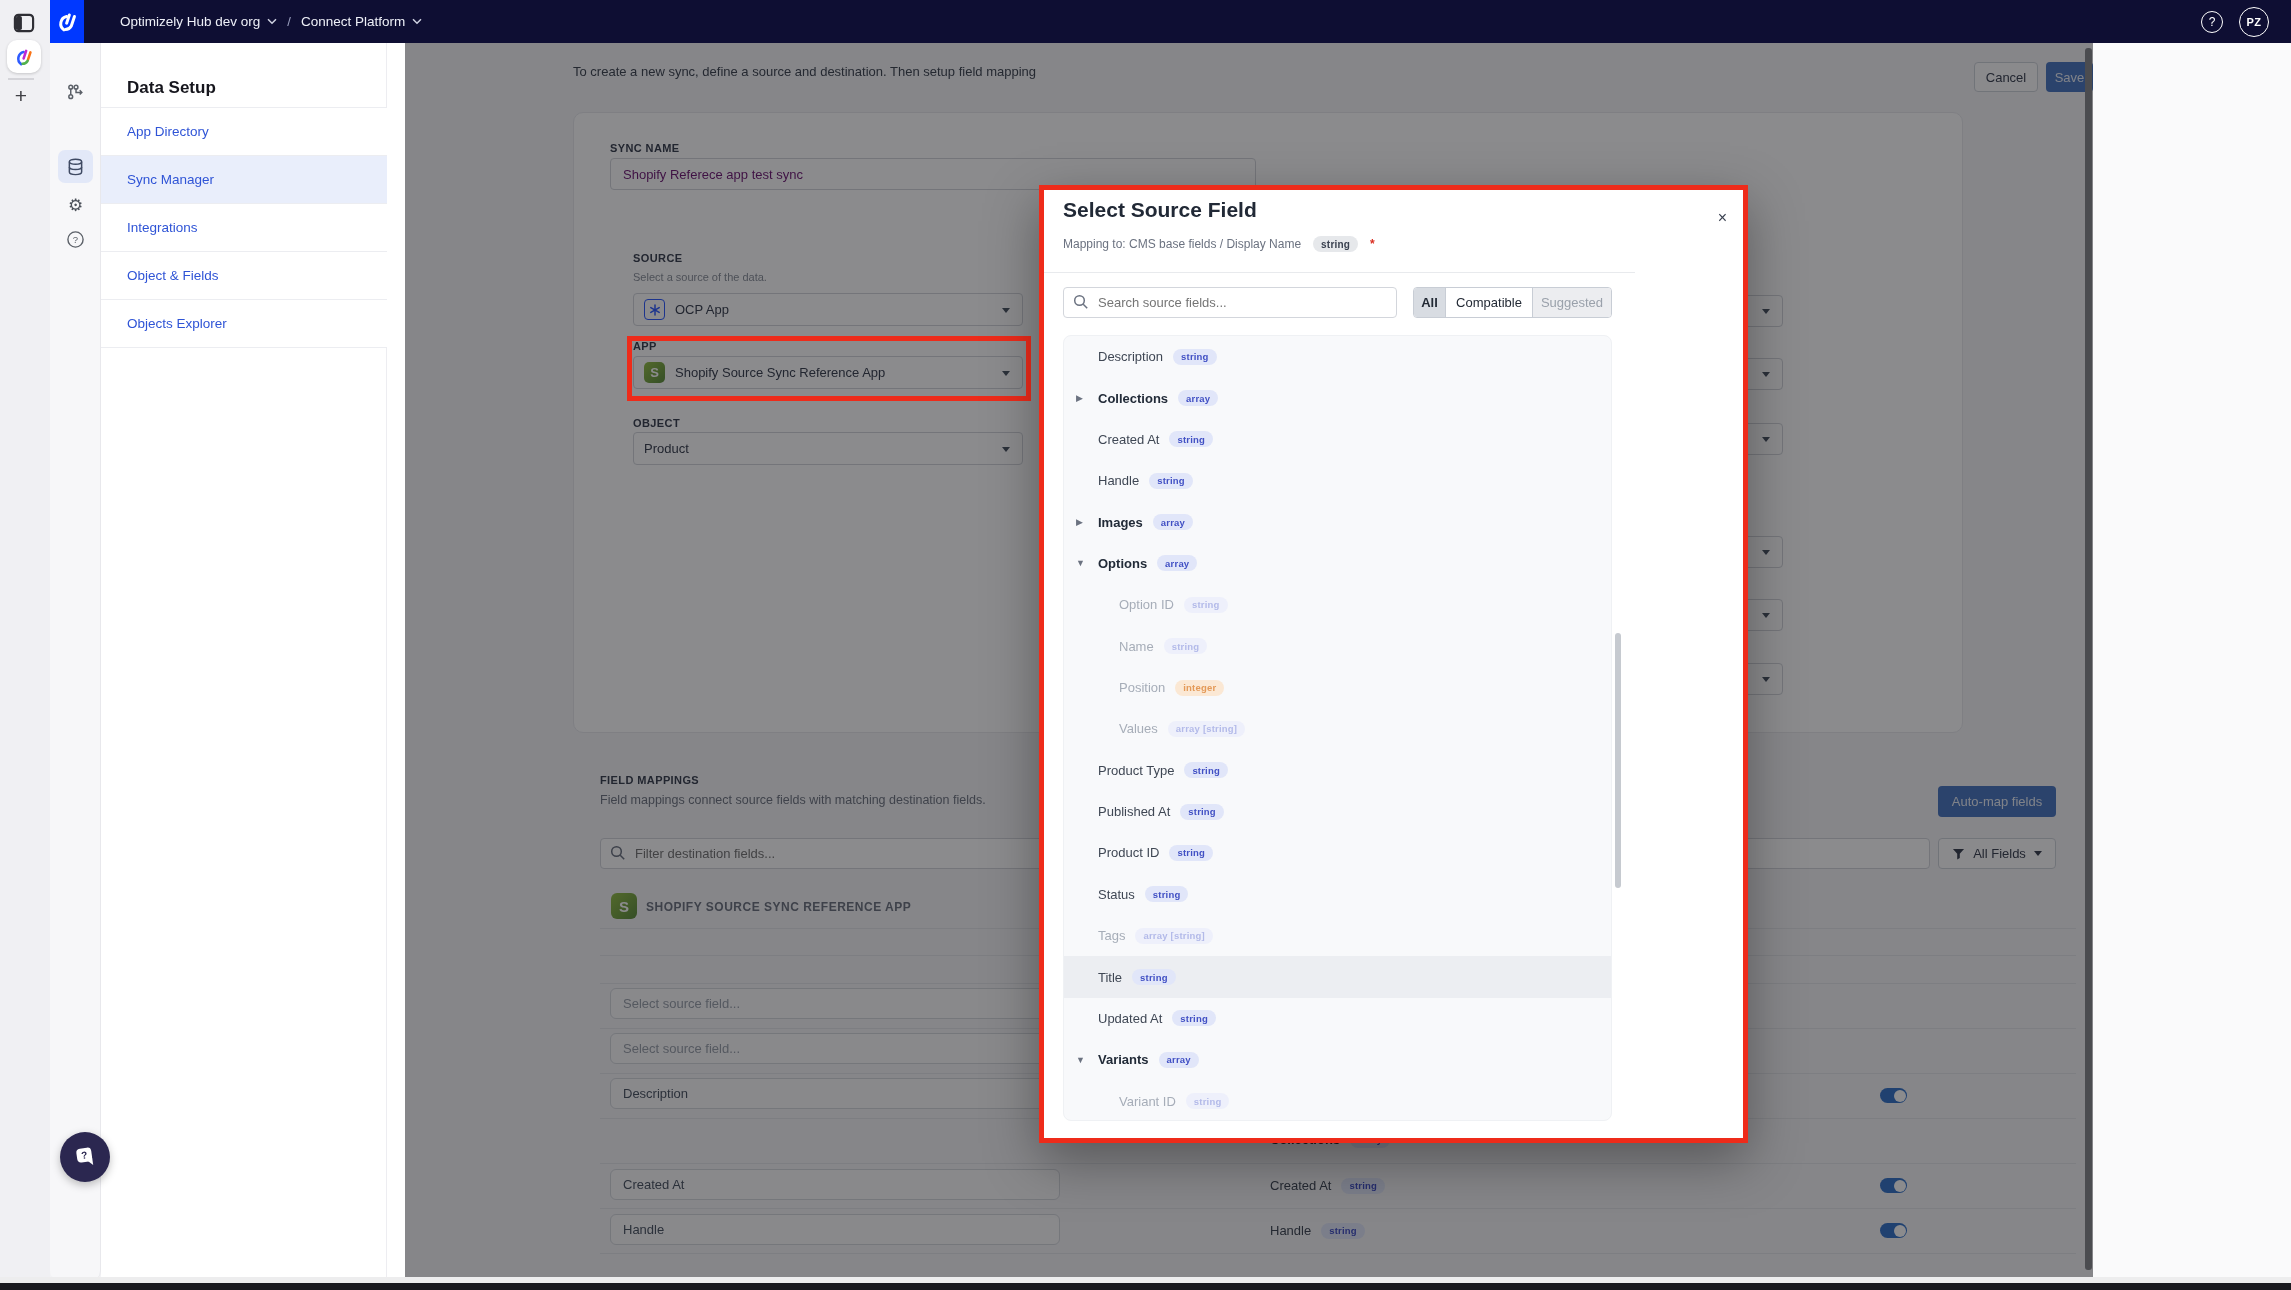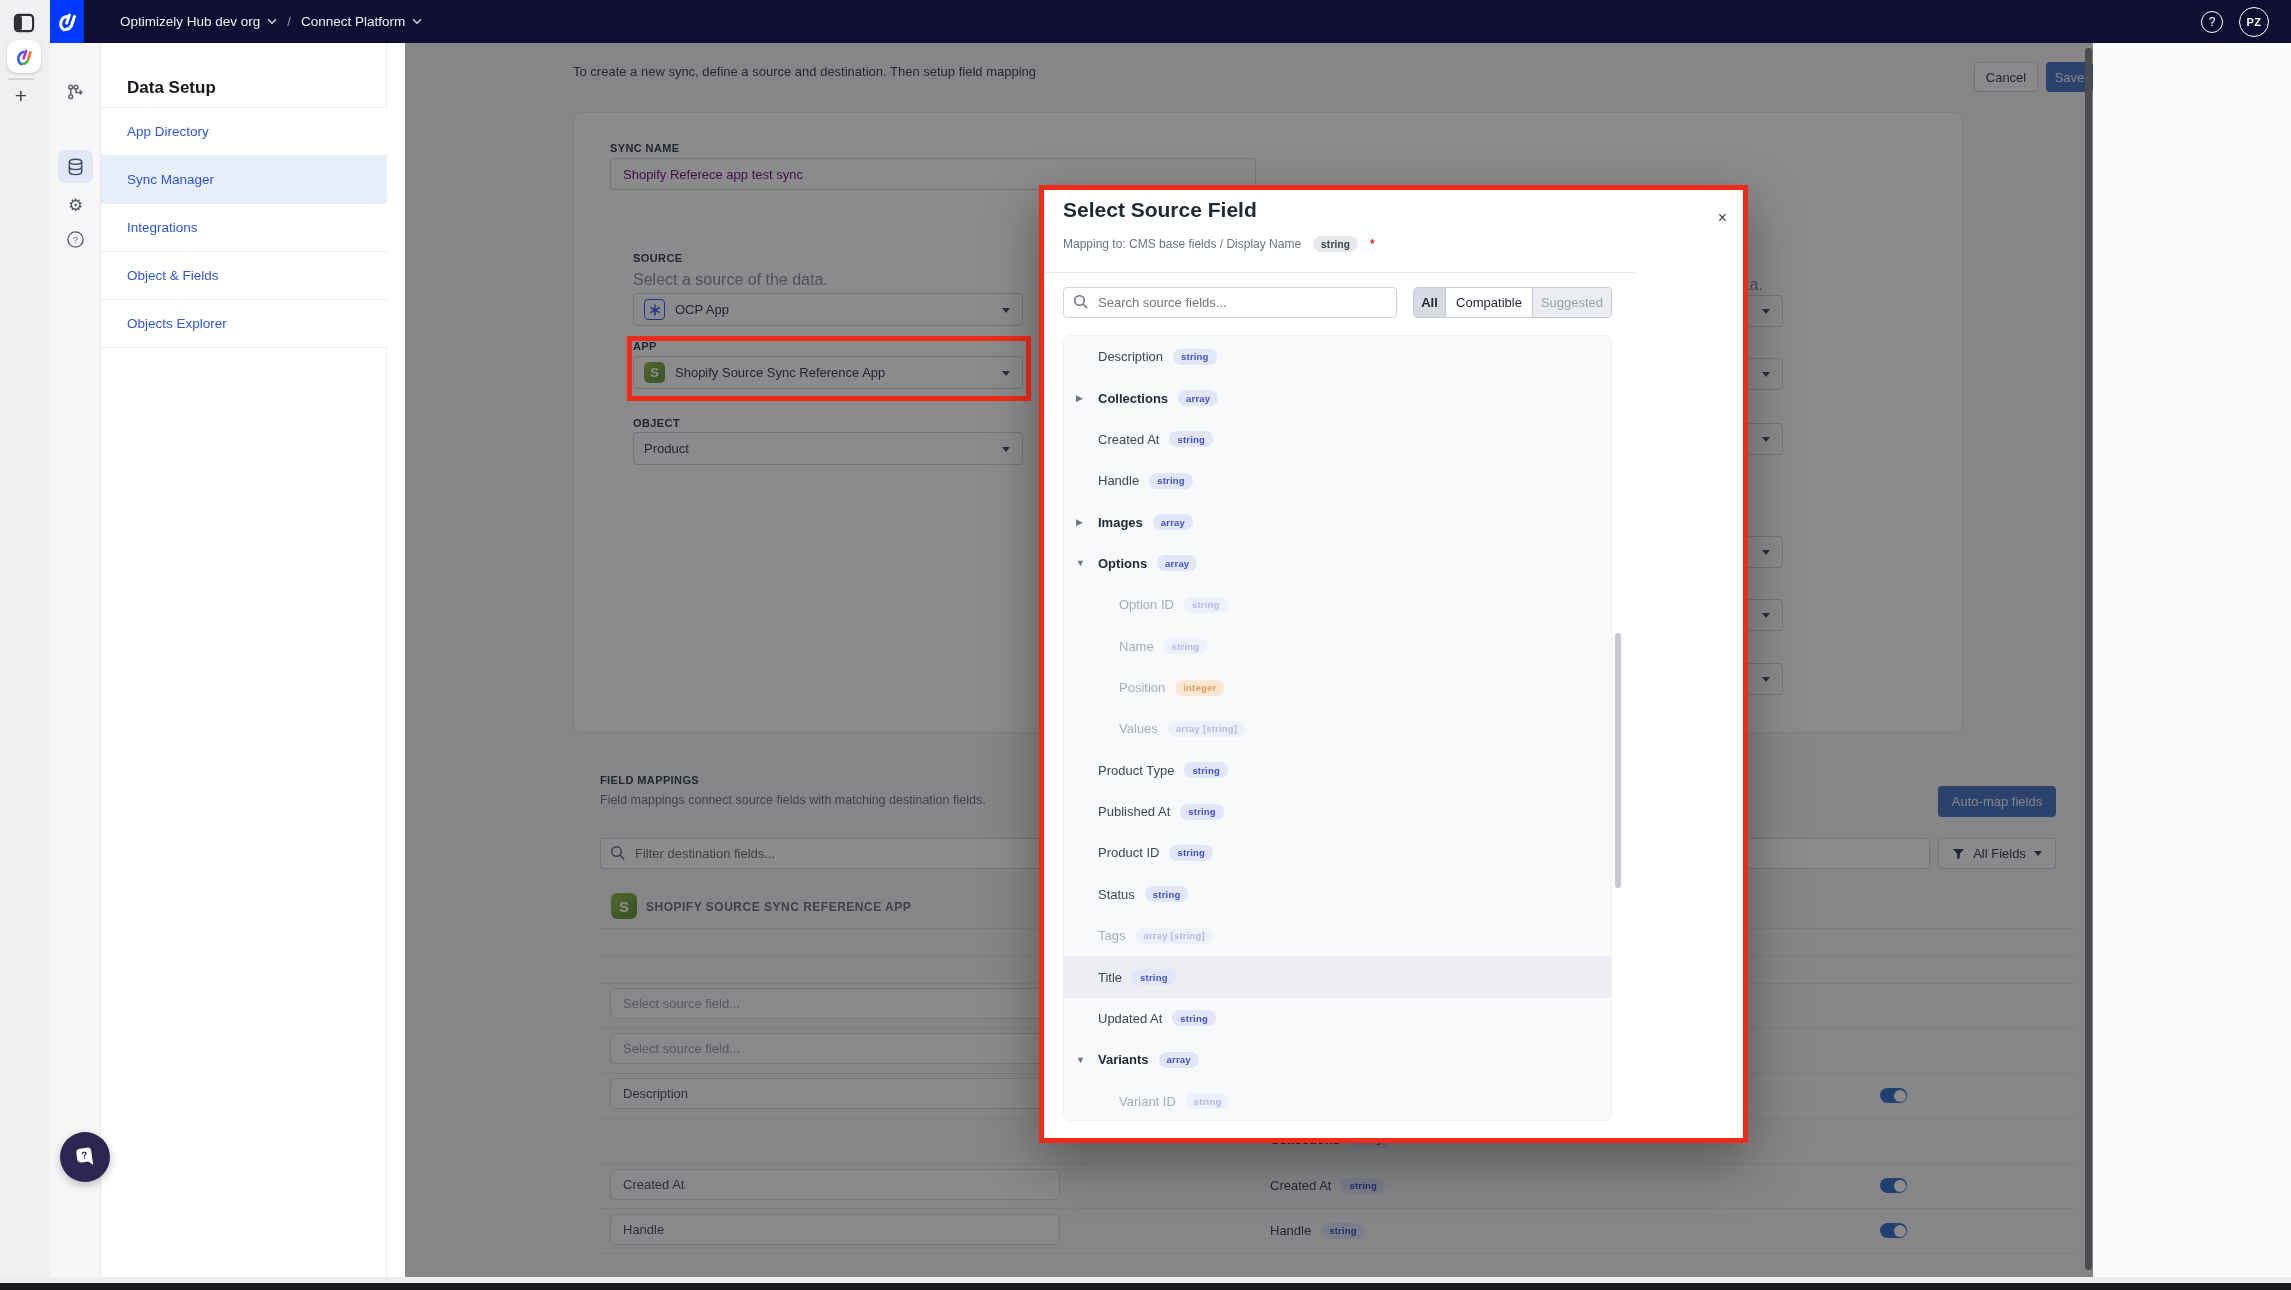--- a/index.html
+++ b/index.html
@@ -44,21 +44,21 @@
   .sb-item.selected{background:#e9eefb;}
 
   
   .main-bg{left:405px;top:43px;width:1688px;height:1237px;background:#f5f6f8;}
   .instruction{left:573px;top:64px;width:760px;font-size:13px;color:#3f4652;}
   .btn{border-radius:4px;font-size:13px;display:flex;align-items:center;justify-content:center;cursor:pointer;}
   .btn-cancel{left:1974px;top:62px;width:64px;height:30px;background:#fdfdfe;border:1px solid #cfd3da;color:#3a4150;}
   .btn-save{left:2046px;top:62px;width:47px;height:30px;background:#4a77c0;color:#e9eef7;}
   .card{left:573px;top:112px;width:1390px;height:621px;background:#fff;border:1px solid #e8e9ed;border-radius:10px;}
   .formlabel{font-size:11px;font-weight:700;color:#3a4150;letter-spacing:.4px;}
-  .helptext{font-size:16px;color:#8b919b;}
+  .helptext{font-size:11px;color:#8b919b;}
   .inputbox{background:#fff;border:1px solid #d3d6dc;border-radius:4px;font-size:13px;color:#701a75;padding:0 12px;}
   input.inputbox{outline:none;}
   .selectbox{background:#fff;border:1px solid #d3d6dc;border-radius:4px;display:flex;align-items:center;
              font-size:13px;color:#3a4150;padding:0 10px;position:absolute;}
   .sel-caret{position:absolute;right:12px;top:50%;margin-top:-2px;width:0;height:0;
              border-left:4.5px solid transparent;border-right:4.5px solid transparent;border-top:5.5px solid #4b5563;}
   .ocp-ic{width:21px;height:21px;border:1.5px solid #2e5bff;border-radius:4px;display:flex;align-items:center;justify-content:center;margin-right:10px;background:#fff;flex:0 0 auto;}
   .shop-ic{width:21px;height:21px;border-radius:5px;background:linear-gradient(135deg,#95bf47,#5e8e3e);
            color:#fff;font-weight:700;font-size:13px;display:flex;align-items:center;justify-content:center;margin-right:10px;flex:0 0 auto;}
   .fm-title{left:600px;top:774px;}

